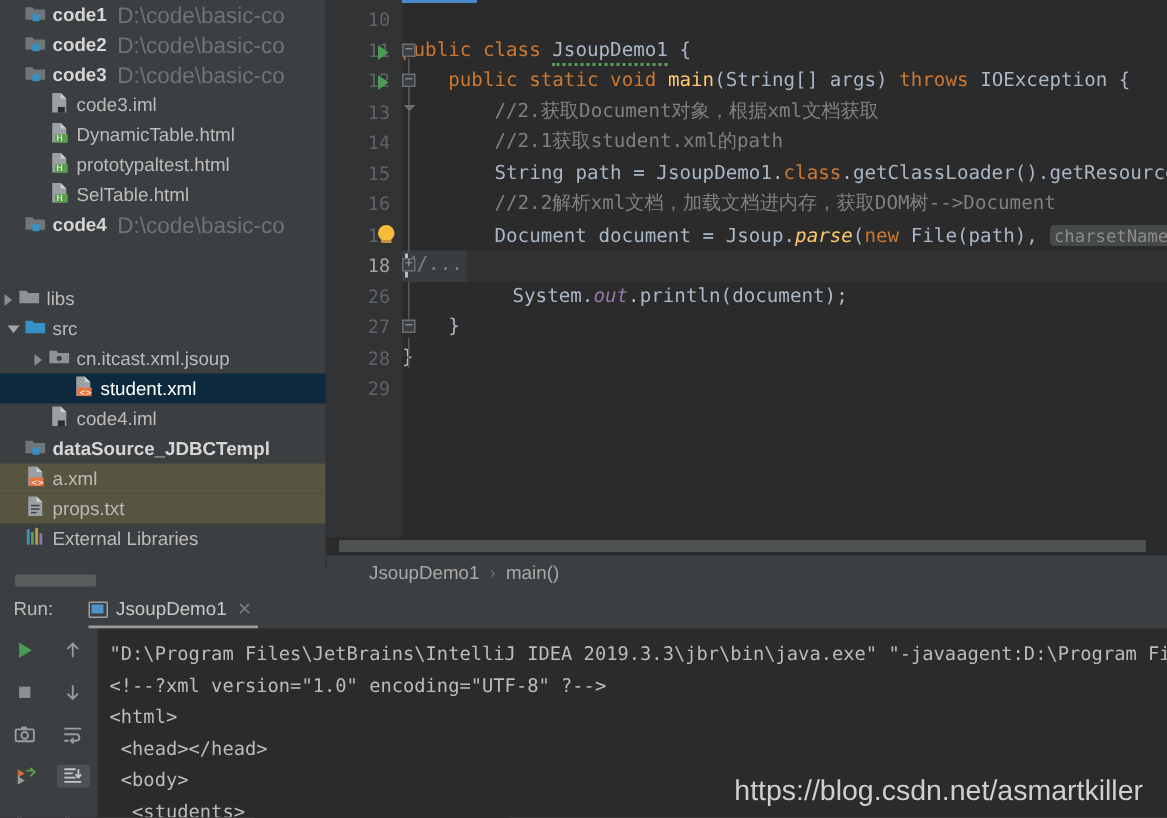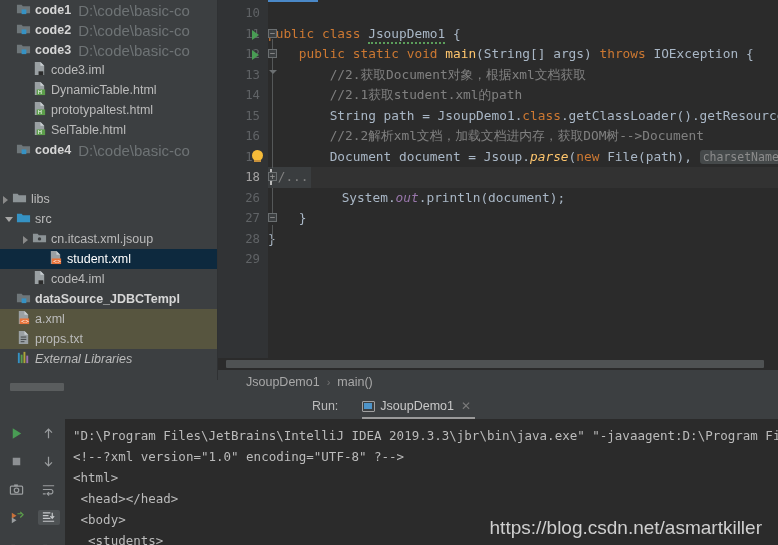--- a/index.html
+++ b/index.html
@@ -203,21 +203,21 @@
 
   
   #runpanel {
     position: absolute; left: 0; top: 393px;
     width: 778px; height: 152px;
     background: #3c3f41;
   }
   #run-header {
     position: absolute; left: 0; top: 0;
     width: 778px; height: 26px;
-    display: flex; align-items: center; justify-content: center;
+    display: flex; align-items: center;
   }
   #run-label {
     margin-left: 9px;
     font-size: 12.5px;
     color: #bbbbbb;
   }
   #run-tab {
     margin-left: 20px;
     height: 26px;
     display: flex; align-items: center;
@@ -447,21 +447,21 @@
         <span class="arrow"></span>
         <span class="ic"><svg width="15" height="15" viewBox="0 0 16 16">
             <path d="M3 1h6l4 4v10H3z" fill="#9aa0a3"></path>
             <path d="M9 1l4 4H9z" fill="#c9ced1"></path>
             <rect x="5" y="7" width="6" height="1" fill="#3c3f41"></rect>
             <rect x="5" y="9.5" width="6" height="1" fill="#3c3f41"></rect>
             <rect x="5" y="12" width="4" height="1" fill="#3c3f41"></rect>
           </svg></span>
         <span class="lbl">props.txt</span>
       </div>
-      <div class="tree-row" style="padding-left: 4px; font-style: italic;">
+      <div class="tree-row" style="padding-left: 4px;">
         <span class="arrow"></span>
         <span class="ic"><svg width="15" height="15" viewBox="0 0 16 16">
             <rect x="2" y="3" width="2" height="11" fill="#3592c4"></rect>
             <rect x="5" y="5" width="2" height="9" fill="#5c9e4b"></rect>
             <rect x="8" y="2" width="2" height="12" fill="#b0a53a"></rect>
             <rect x="11" y="6" width="2" height="8" fill="#9a6fb0"></rect>
           </svg></span>
         <span class="lbl">External Libraries</span>
       </div>
     </div>

